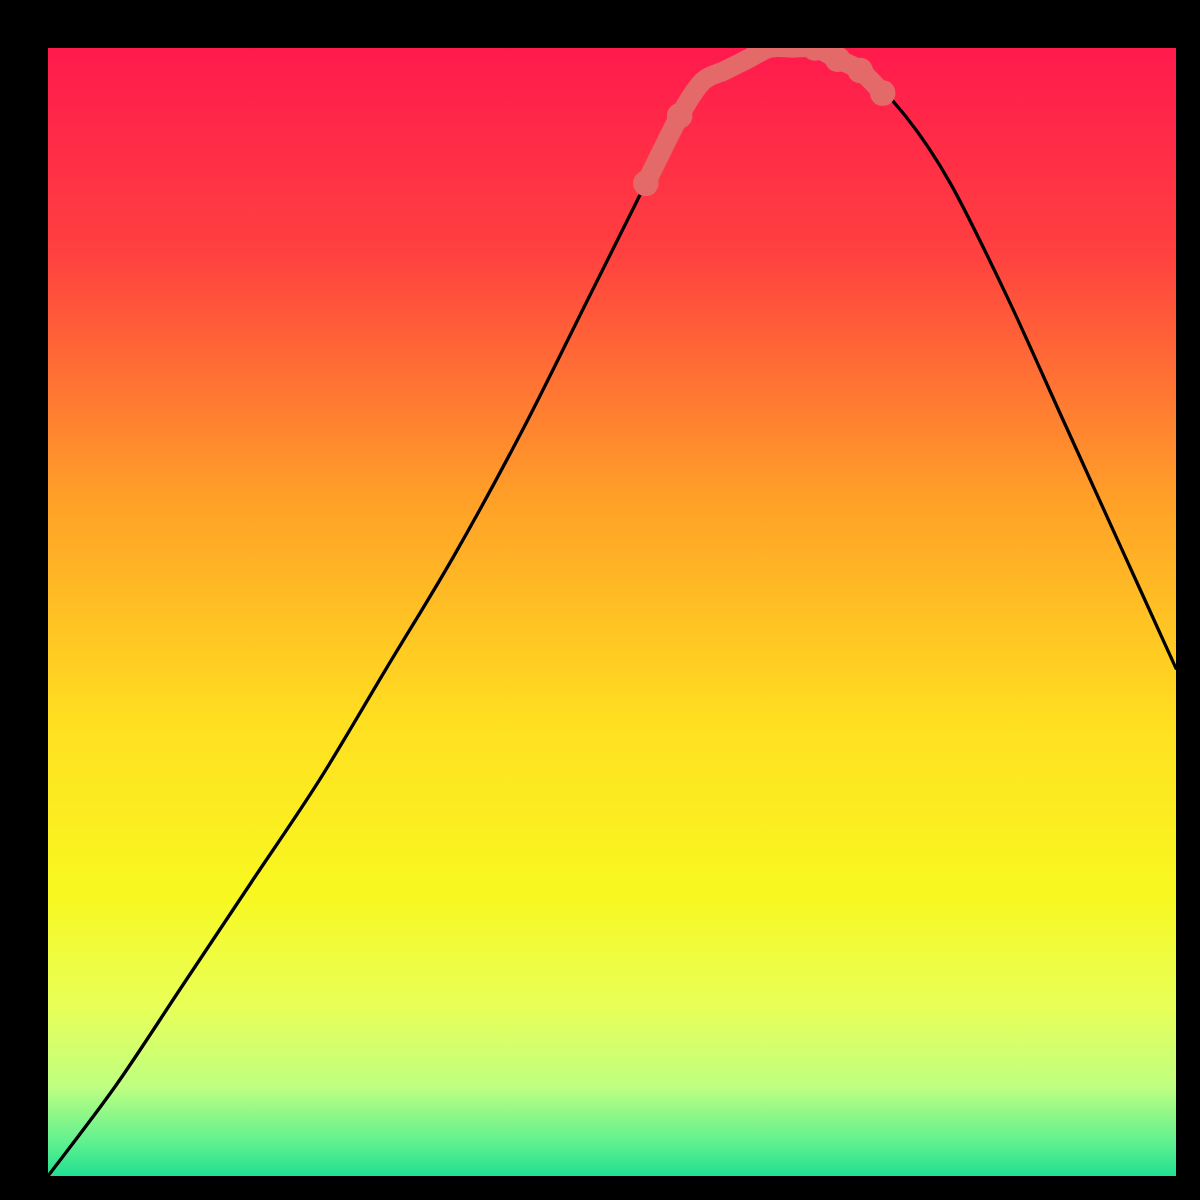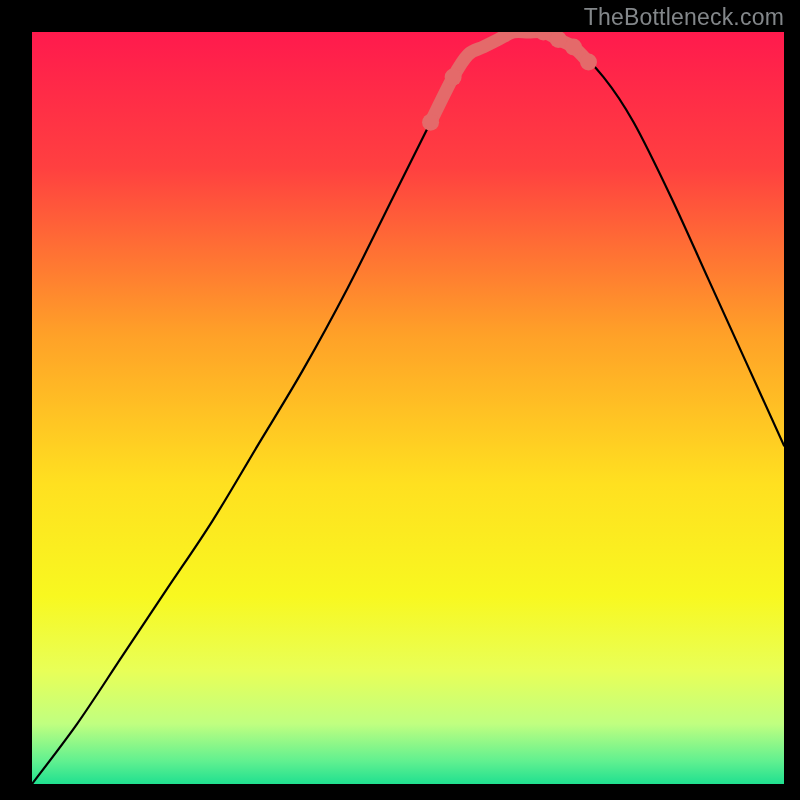--- a/index.html
+++ b/index.html
@@ -73,14 +73,13 @@
           <circle cx="398.56" cy="90.24" r="8.5" fill="#e46a6a"></circle>
           <circle cx="421.12000000000006" cy="45.12" r="8.5" fill="#e46a6a"></circle>
           <circle cx="511.36" cy="0" r="8.5" fill="#e46a6a"></circle>
           <circle cx="526.4" cy="7.5200000000000005" r="8.5" fill="#e46a6a"></circle>
           <circle cx="541.4399999999999" cy="15.040000000000001" r="8.5" fill="#e46a6a"></circle>
           <circle cx="556.48" cy="30.080000000000002" r="8.5" fill="#e46a6a"></circle>
         </g>
     </svg>
   </div>
 
-  <div class="watermark">TheBottleneck.com</div>
 </div>
 
 </body></html>

